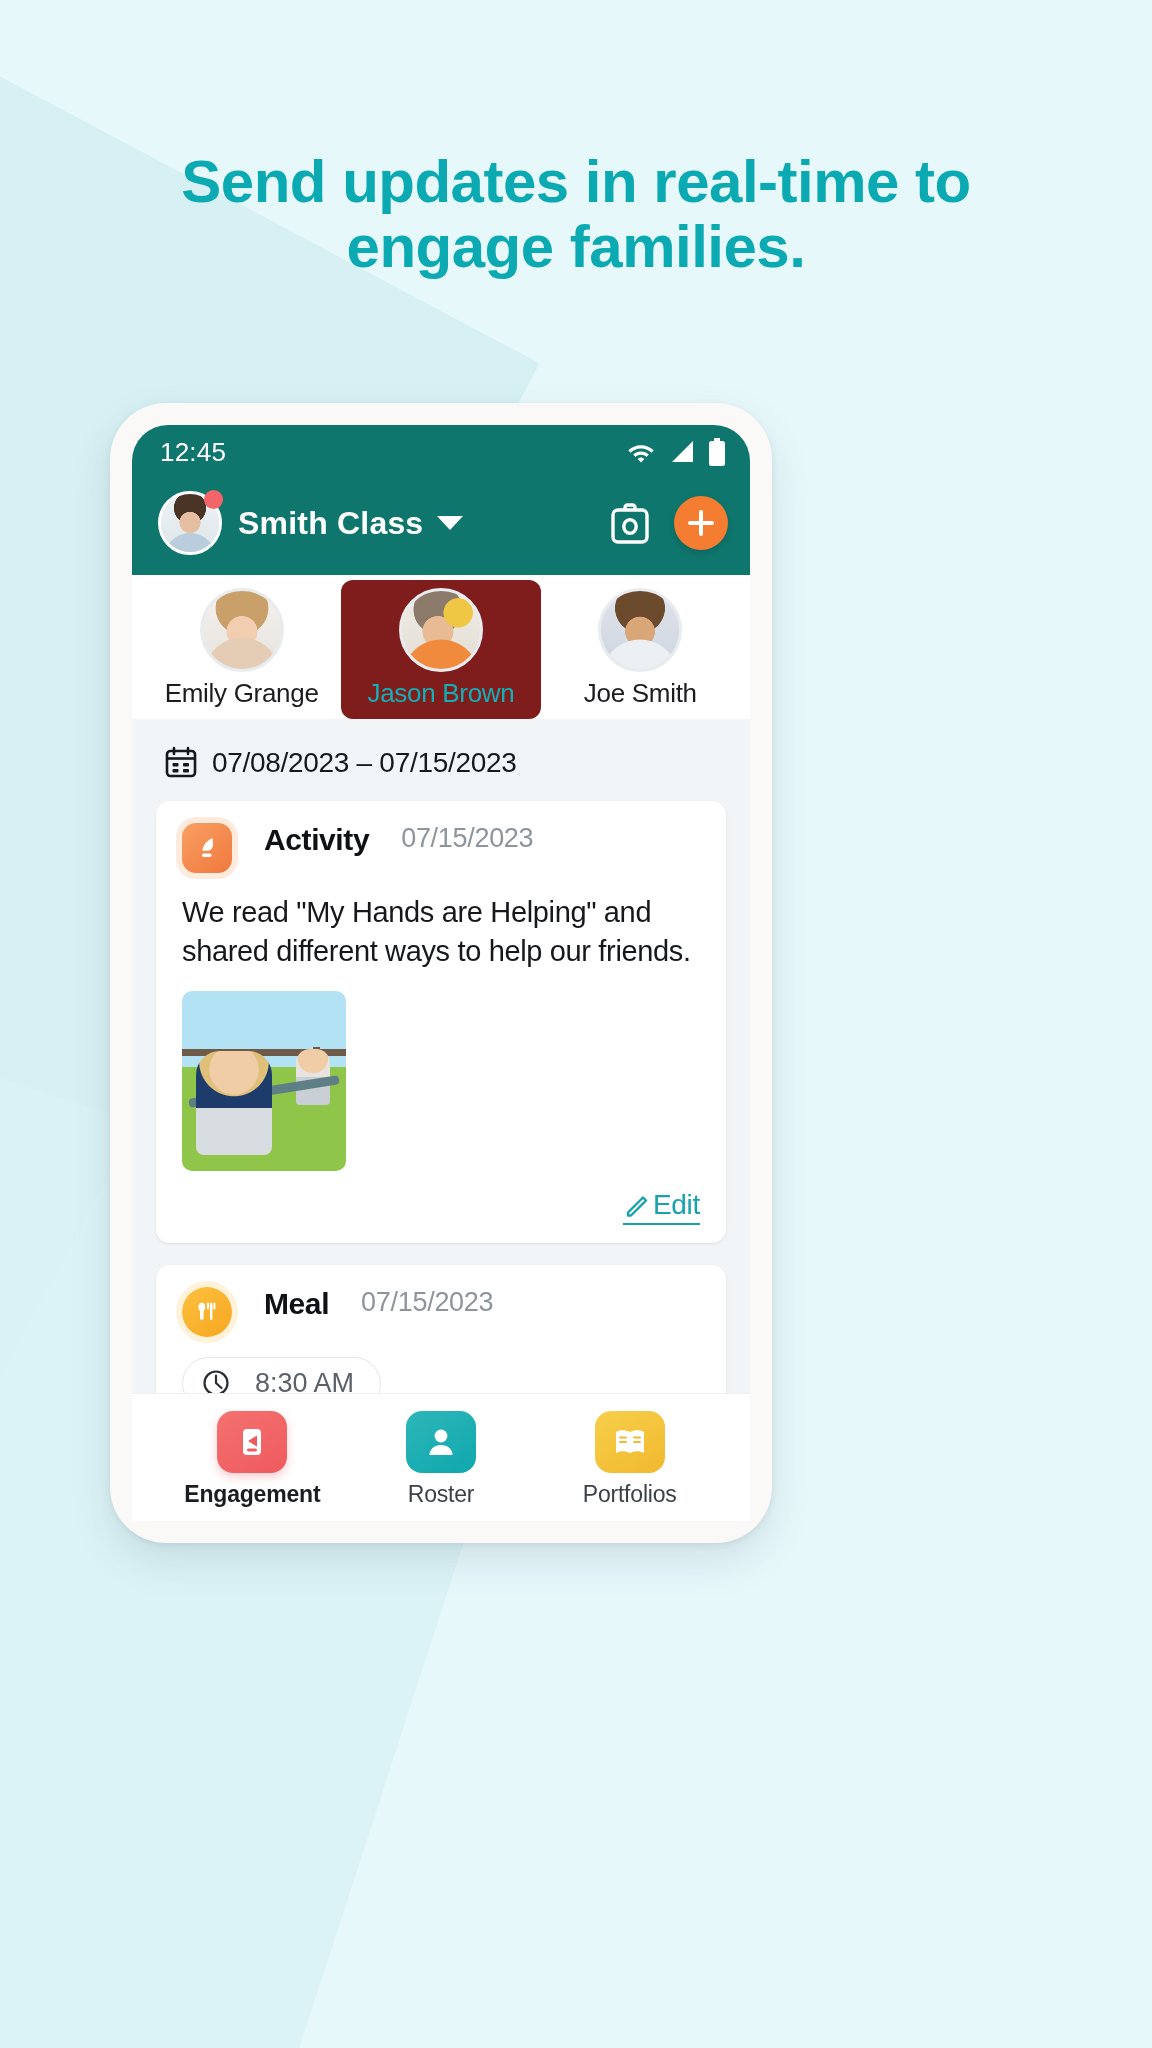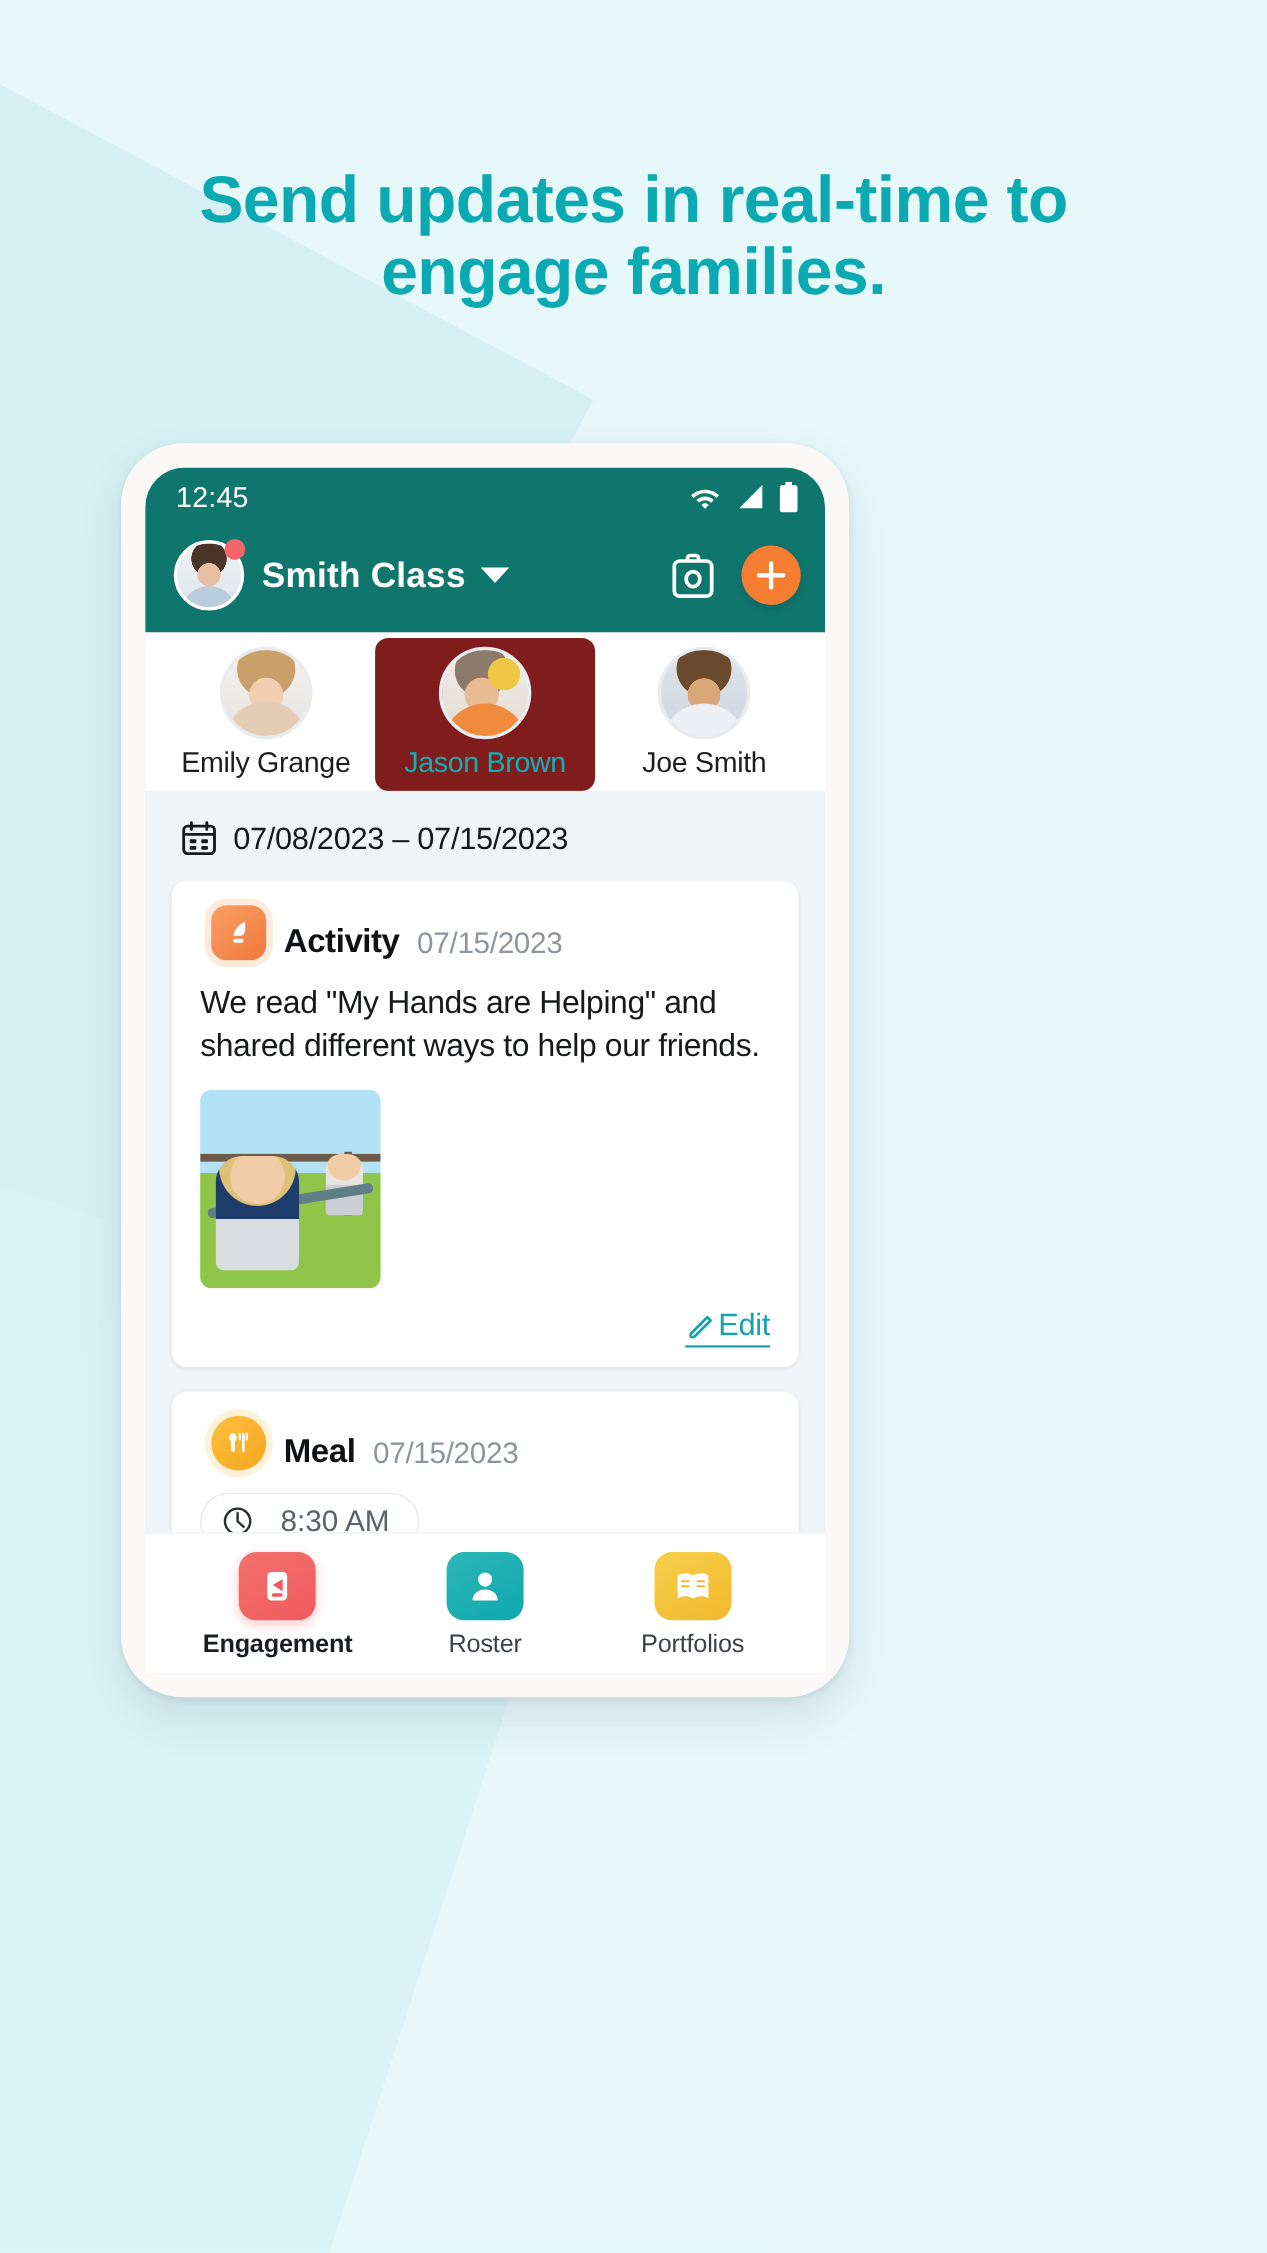--- a/index.html
+++ b/index.html
@@ -177,21 +177,21 @@
     font-size:28px; color:#16181c; letter-spacing:-.3px;
   }
 
   .card {
     background:#fff;
     margin: 0 24px 22px 24px;
     border-radius: 14px;
     box-shadow: 0 1px 3px rgba(25,40,60,.10);
     padding: 22px 26px 18px 26px;
   }
-  .card-head { display:flex; align-items:flex-end; gap:16px;margin-left:10px; }
+  .card-head { display:flex; align-items:flex-start; gap:32px; }
   .type-icon { width:50px;height:50px;border-radius:14px;
     display:flex;align-items:center;justify-content:center;flex:0 0 auto; }
   .type-icon.activity { background:linear-gradient(140deg,#f9a064,#f0783c);
       box-shadow:0 0 0 6px rgba(250,176,120,.25); }
   .type-icon.meal { background:linear-gradient(140deg,#fcc13f,#f7a620);
       box-shadow:0 0 0 6px rgba(252,205,110,.25); border-radius:50%; }
   .card-title { font-size:30px; font-weight:700; color:#101114; letter-spacing:-.4px; }
   .card-date { font-size:27px; color:#8e949c; letter-spacing:-.3px; }
   .card-text {
     margin-top: 20px;

